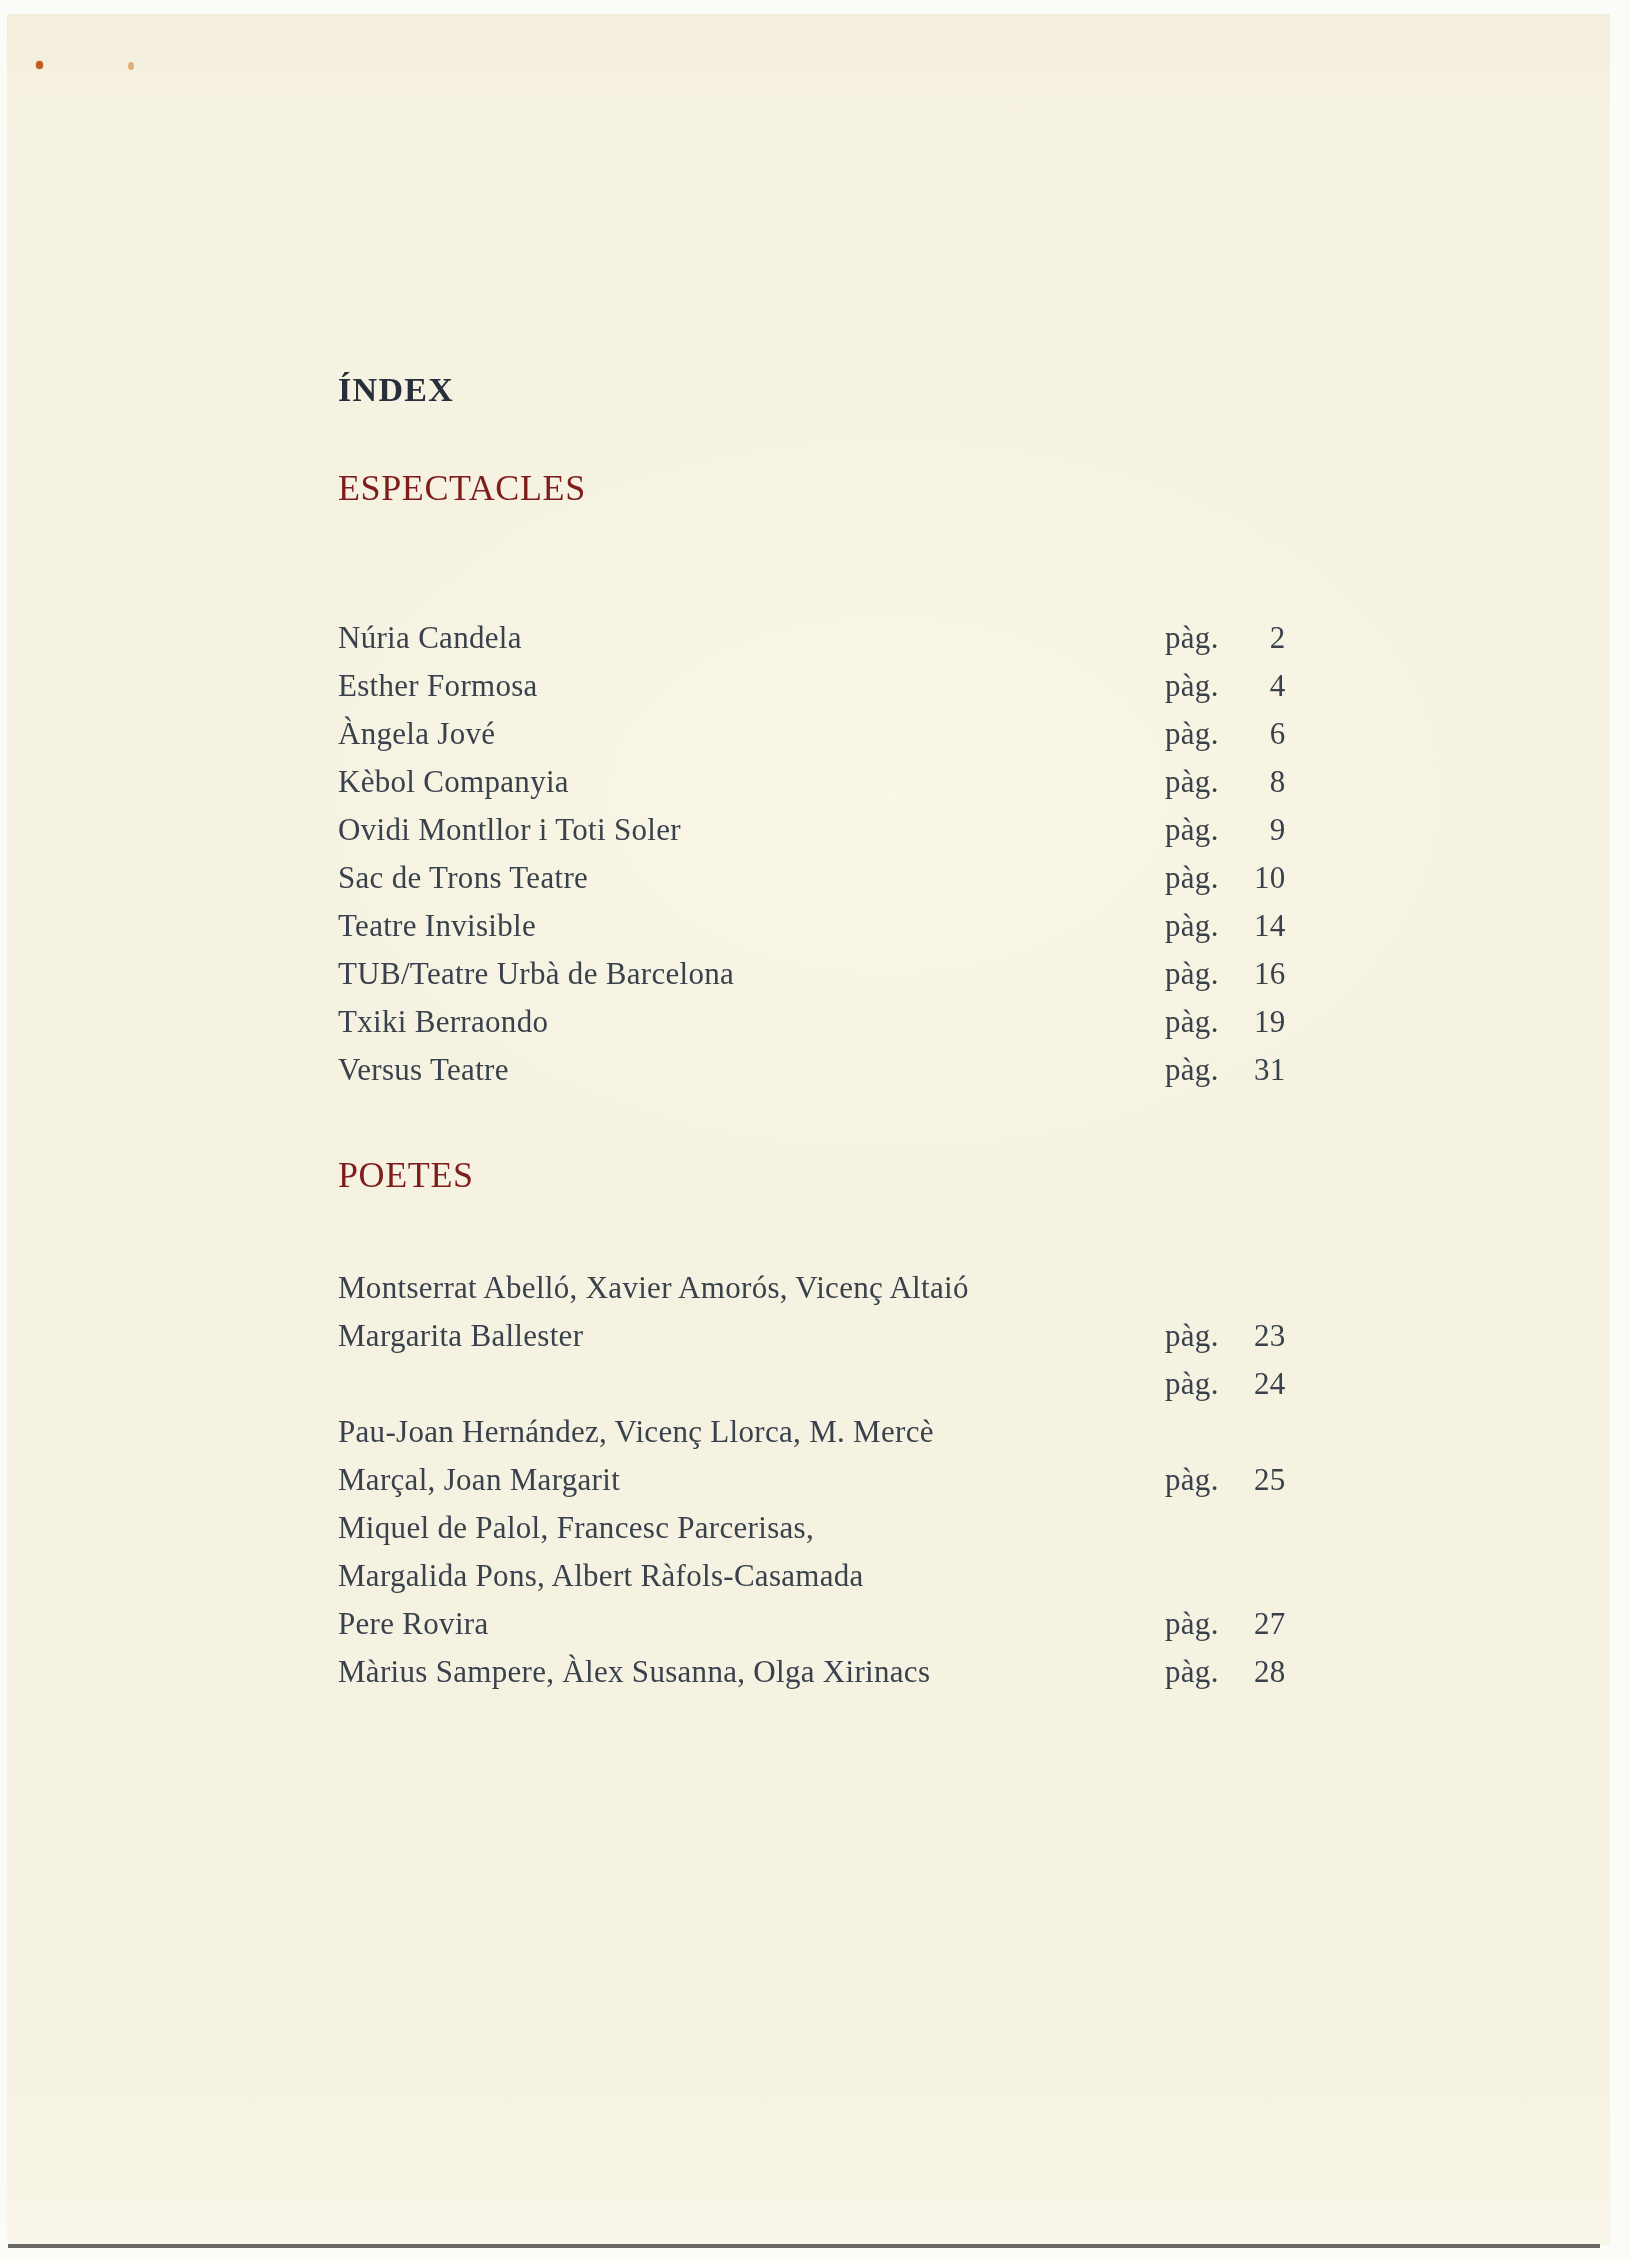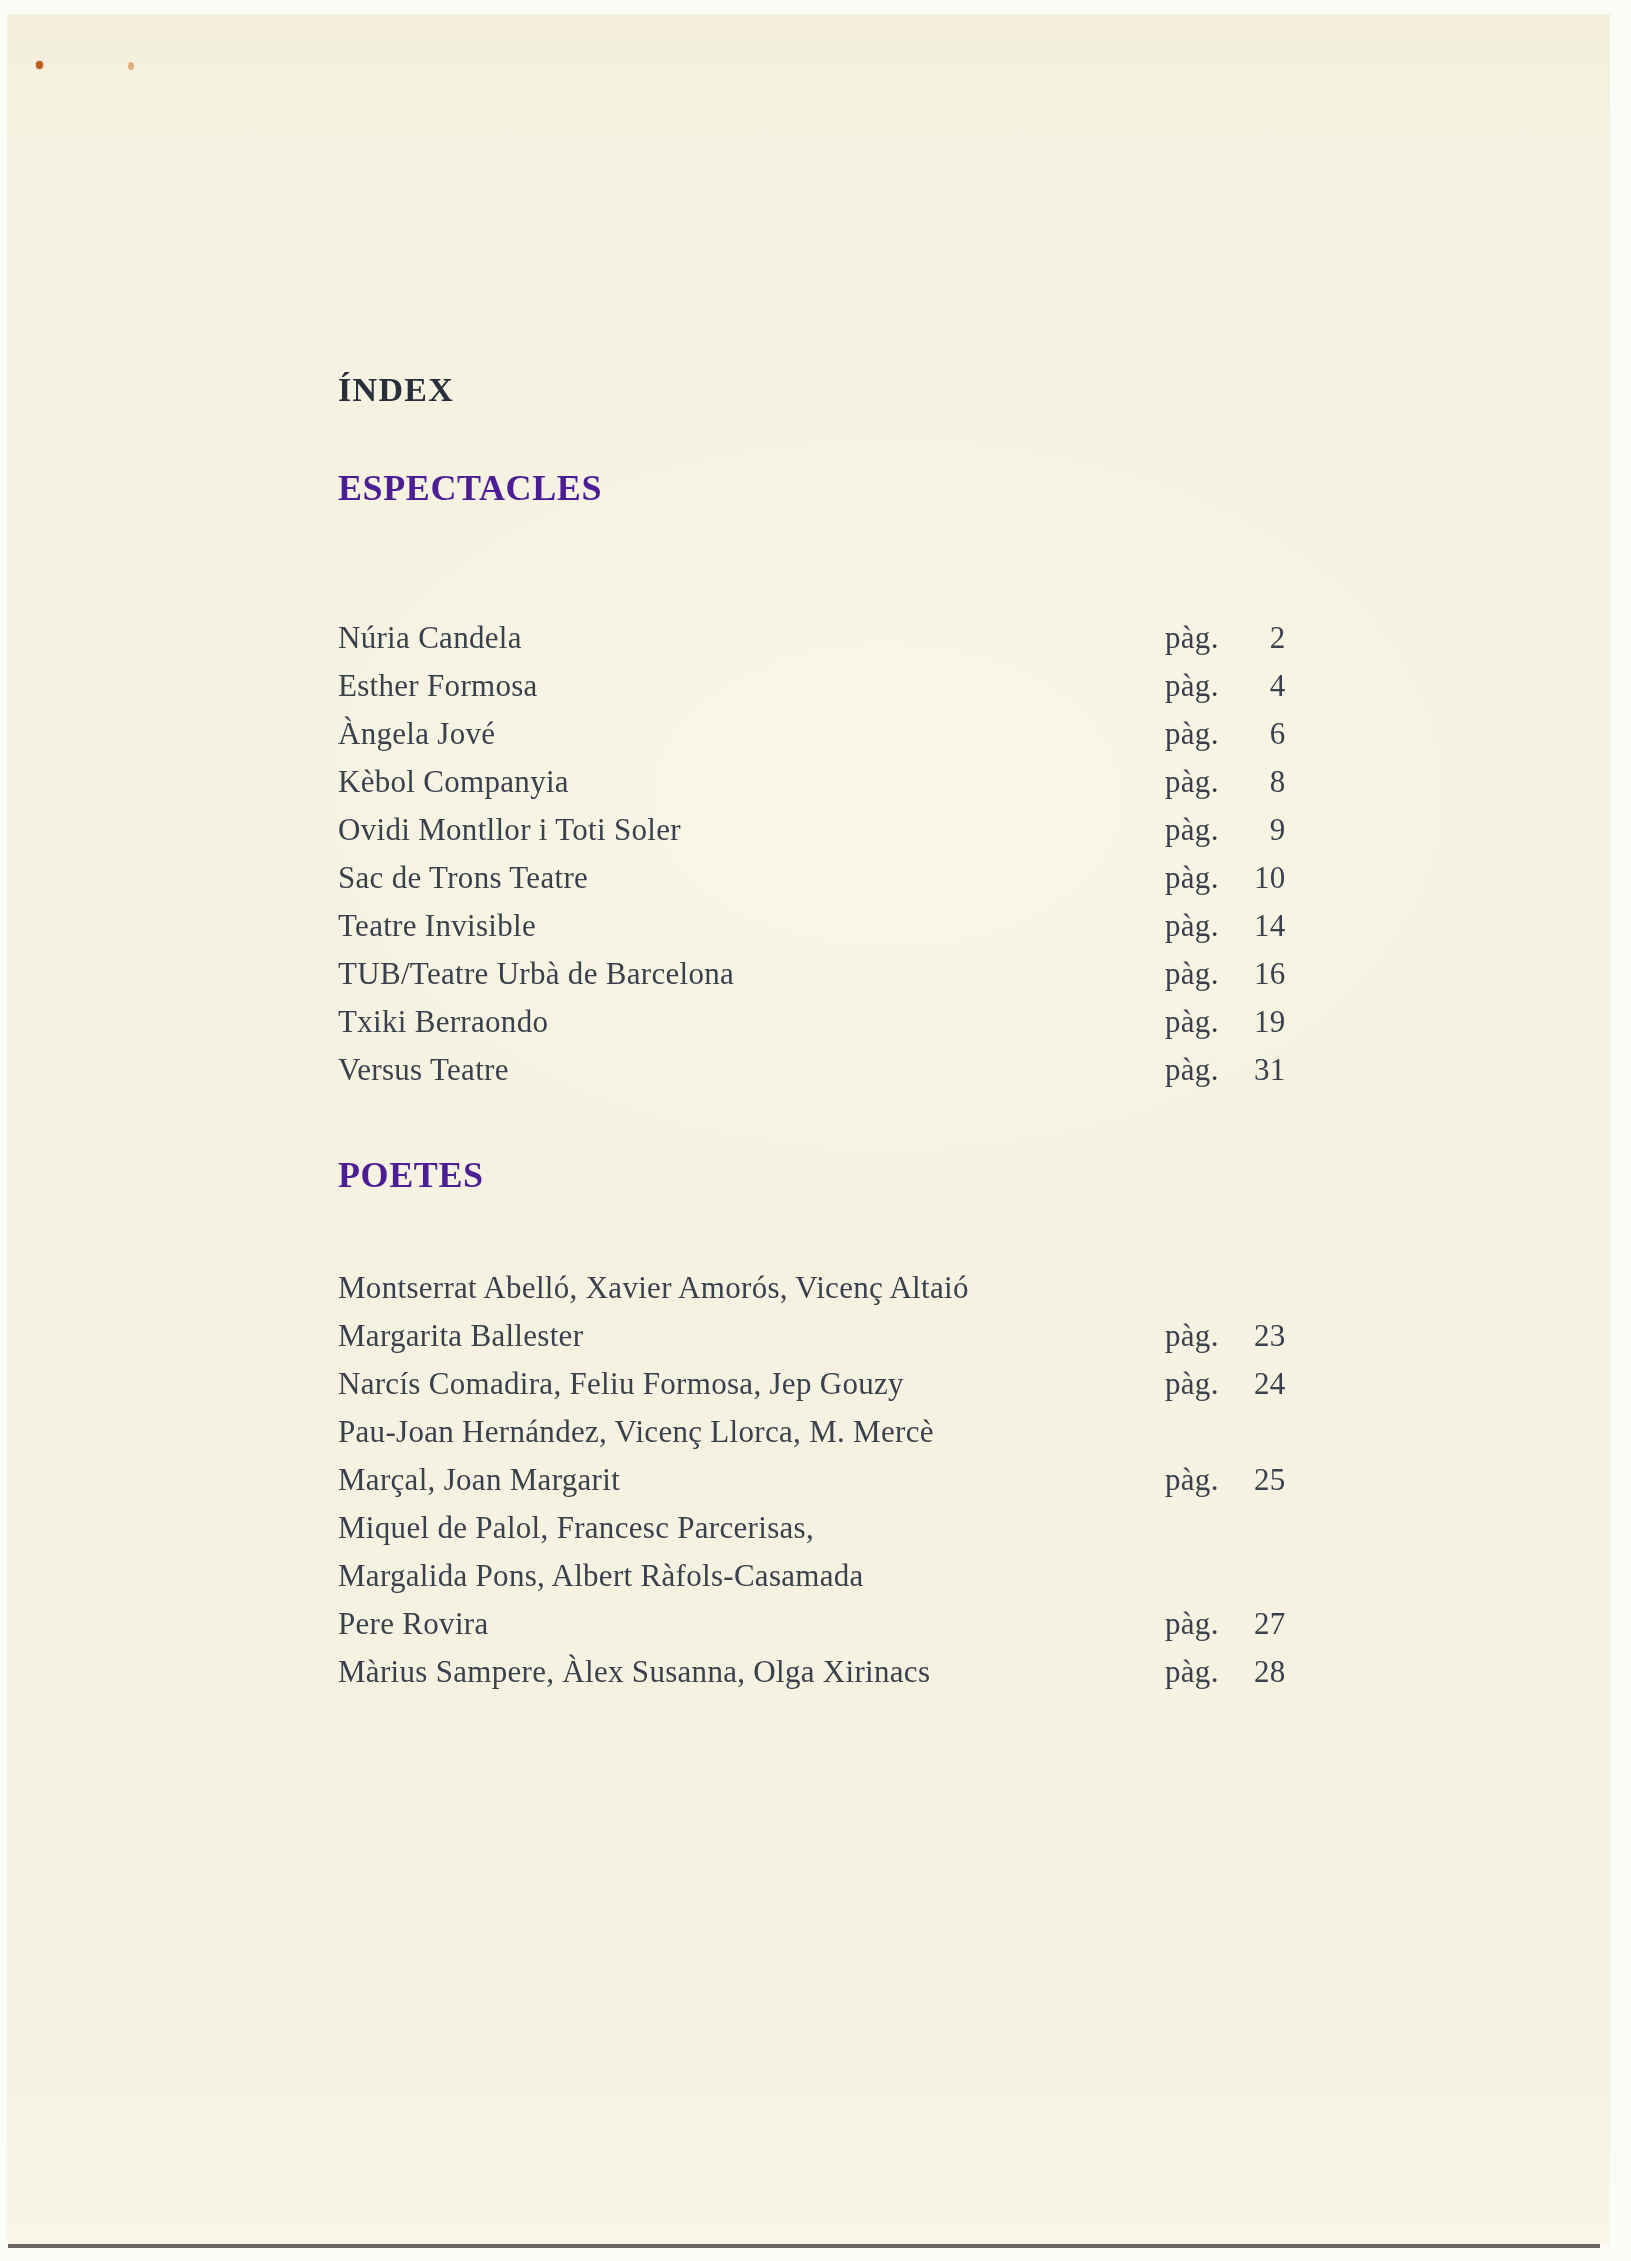--- a/index.html
+++ b/index.html
@@ -44,23 +44,23 @@
   }
   h1.doc-title {
     font-size: 34px;
     font-weight: 700;
     letter-spacing: 1.3px;
     color: #272f3b;
     line-height: 1;
   }
   h2.section-heading {
     font-size: 36px;
-    font-weight: 700;
+    font-weight: 400;
     letter-spacing: 0.6px;
-    color: #4c1d95;
+    color: #7f1d1d;
     line-height: 1;
   }
   .toc-section.first h2.section-heading { margin-top: 63px; }
   .toc-section.first .entries          { margin-top: 108px; }
   .toc-section.rest  h2.section-heading { margin-top: 63px; }
   .toc-section.rest  .entries          { margin-top: 71px; }
 
   .entries {
     font-size: 31px;
     line-height: 48px;
@@ -192,21 +192,20 @@
 
   <div class="entry">
     <span class="entry-label">Margarita Ballester</span>
     <span class="entry-page">
       <span class="pag">pàg.</span>
       <span class="num">23</span>
     </span>
   </div>
 
   <div class="entry">
-    <span class="entry-label">Narcís Comadira, Feliu Formosa, Jep Gouzy</span>
     <span class="entry-page">
       <span class="pag">pàg.</span>
       <span class="num">24</span>
     </span>
   </div>
 
   <div class="entry">
     <span class="entry-label">Pau-Joan Hernández, Vicenç Llorca, M. Mercè</span>
     
   </div>

